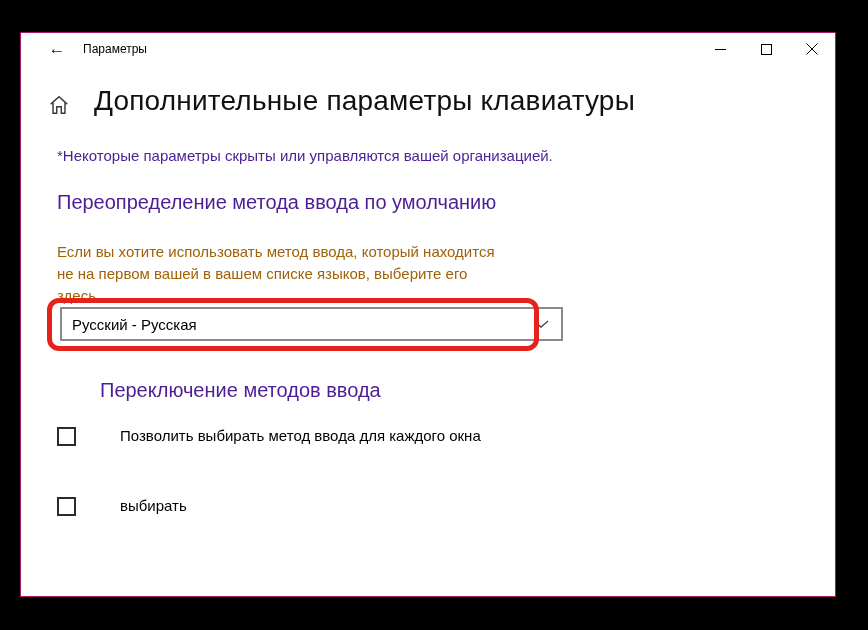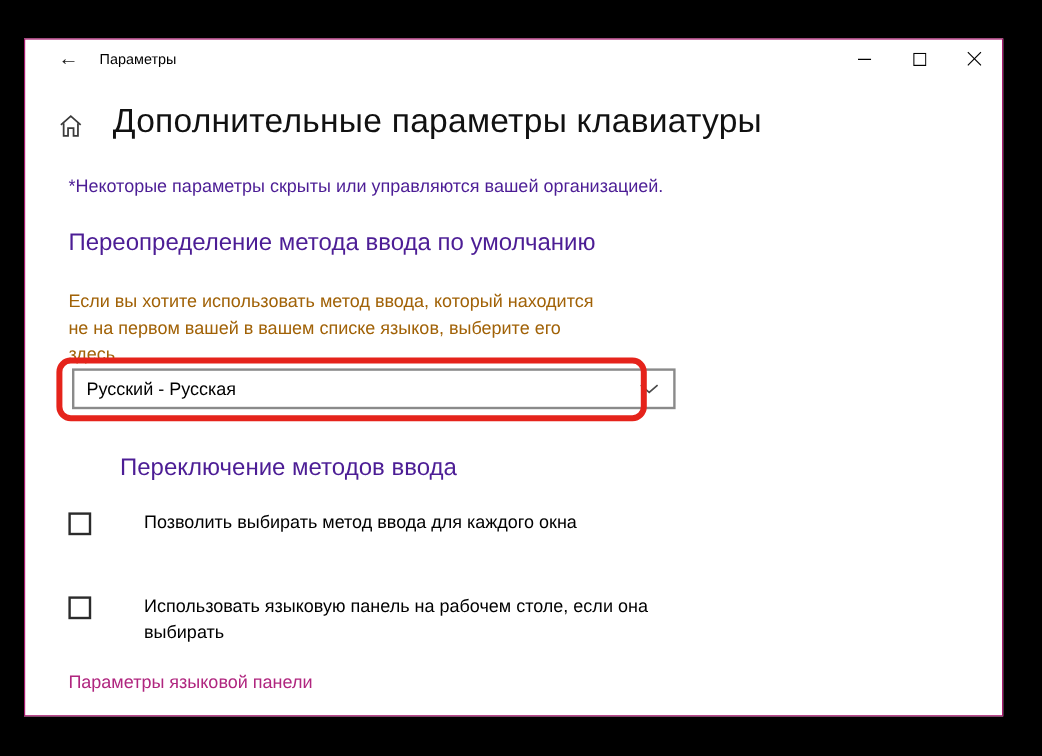--- a/index.html
+++ b/index.html
@@ -230,20 +230,18 @@
   <div class="check-row row1">
     <div class="check-box"></div>
     <div class="check-label">
       <div>Позволить выбирать метод ввода для каждого окна</div>
     </div>
   </div>
 
   <div class="check-row row2">
     <div class="check-box"></div>
     <div class="check-label">
-      <div>Использовать языковую панель на рабочем столе, если она</div>
       <div>выбирать</div>
     </div>
   </div>
 
-  <div class="panel-link">Параметры языковой панели</div>
 
 </div>
 
 </body></html>

